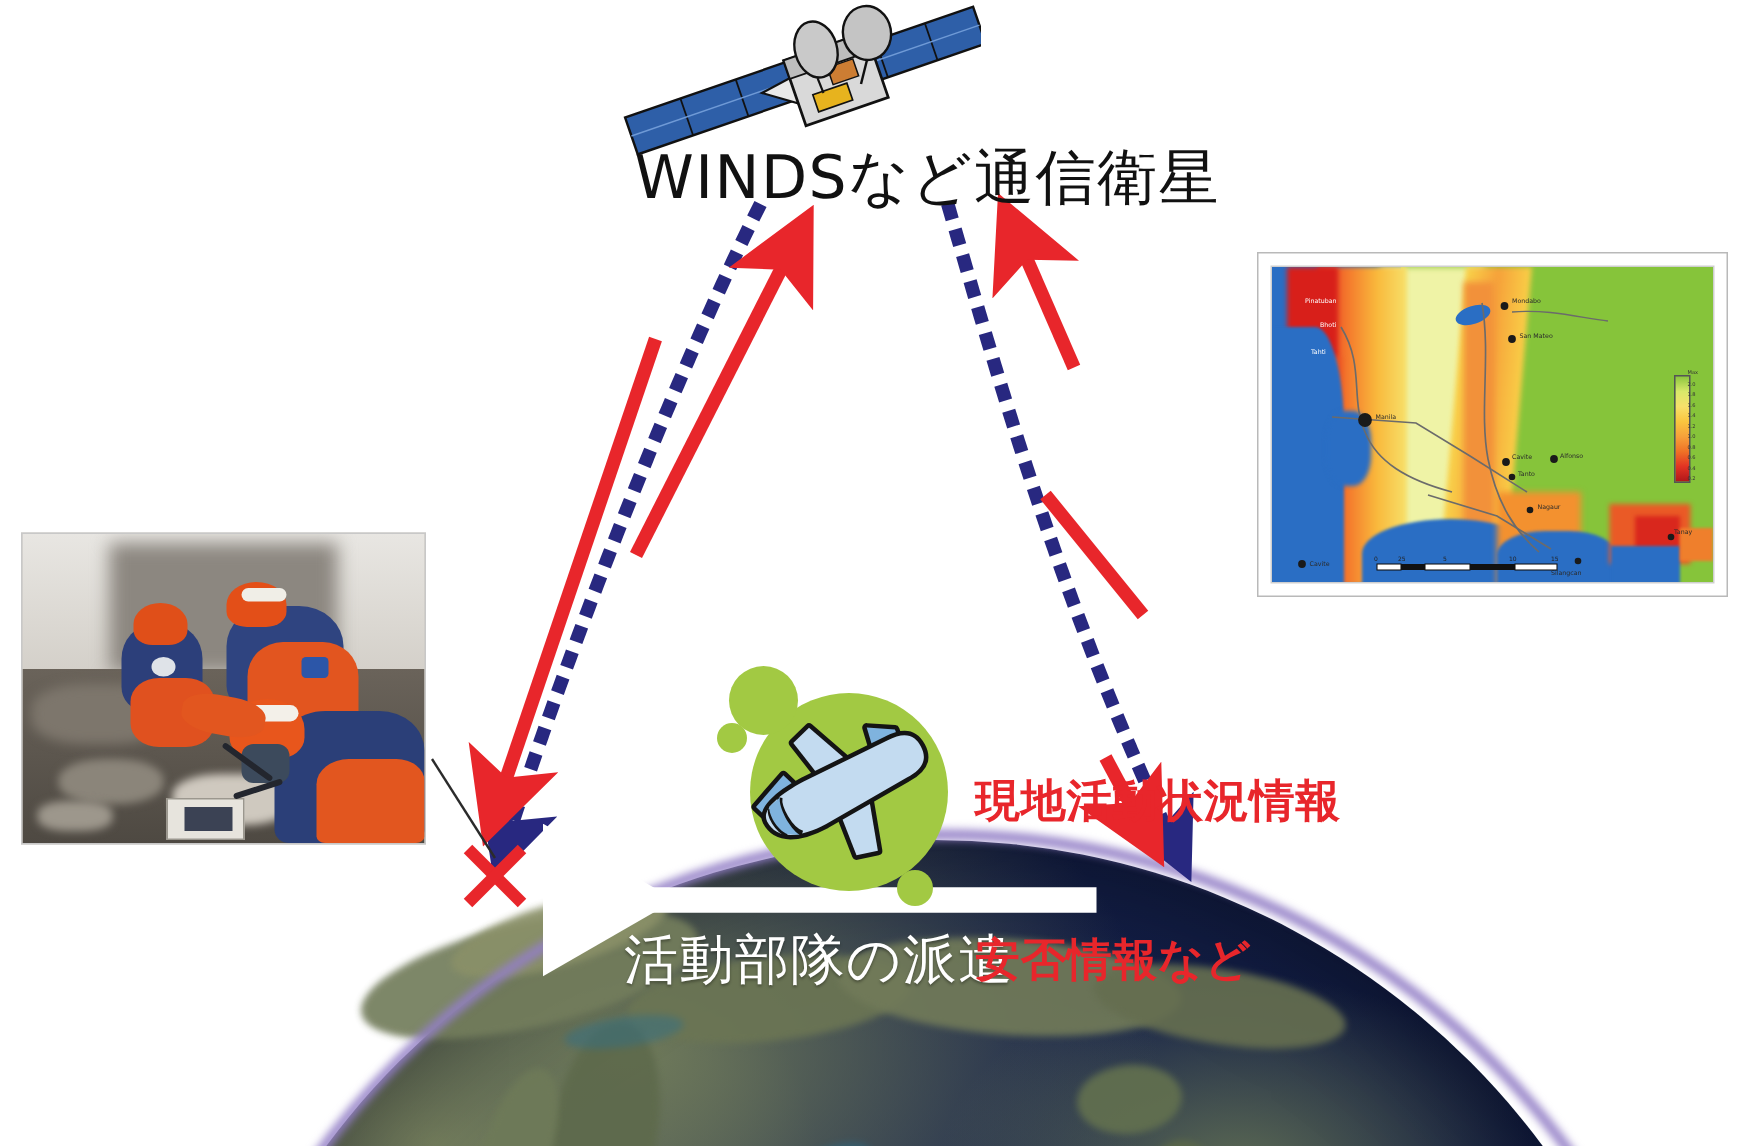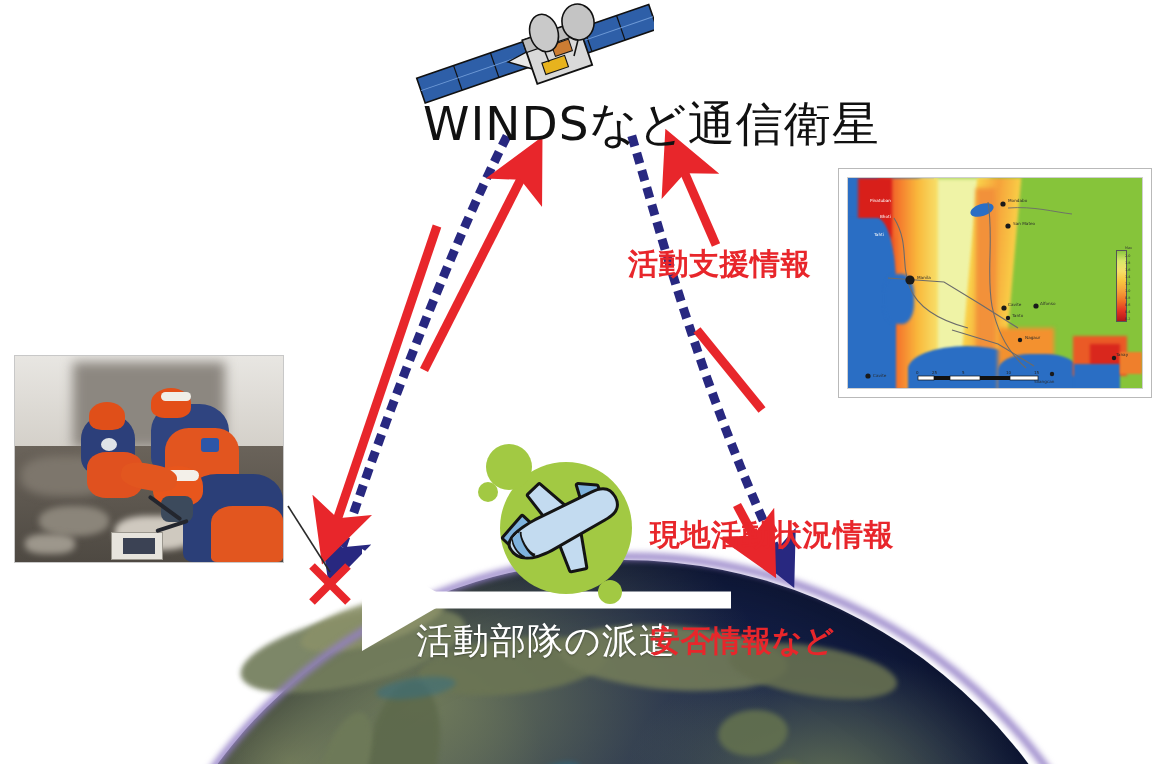--- a/index.html
+++ b/index.html
@@ -38,21 +38,21 @@
 
   .photo-map{
     position:absolute;left:838px;top:168px;width:312px;height:228px;
     background:#ffffff;border:1px solid #b9b9b9;overflow:hidden;
   }
   .map-inner{position:absolute;left:8px;top:8px;right:8px;bottom:8px;background:#fff;border:1px solid #cfcfcf;overflow:hidden;}
 
   
   .lbl{position:absolute;white-space:pre;line-height:1.18;}
   .lbl-sat{
-    left:423px;top:96px;font-size:47px;color:#111;letter-spacing:1px;font-weight:400;
+    left:423px;top:96px;font-size:40px;color:#111;letter-spacing:1px;font-weight:400;
   }
   .lbl-red{color:#e8262b;font-size:30px;font-weight:700;letter-spacing:.5px;}
   .lbl-support{left:628px;top:246px;}
   .lbl-field{left:650px;top:446px;}
   .lbl-dispatch{
     left:416px;top:620px;font-size:36px;color:#ffffff;font-weight:400;letter-spacing:1px;
     text-shadow:0 1px 2px rgba(0,0,0,.35);
   }
 
   
@@ -152,21 +152,20 @@
 
     <ellipse cx="140" cy="33" rx="14" ry="19" fill="#c9c9c9" stroke="#111" stroke-width="1.6" transform="rotate(-16 140 33)"></ellipse>
 
     <ellipse cx="174" cy="22" rx="16" ry="18" fill="#c4c4c4" stroke="#111" stroke-width="1.6" transform="rotate(-10 174 22)"></ellipse>
     <line x1="174" y1="40" x2="170" y2="56" stroke="#111" stroke-width="1.6"></line>
     <line x1="141" y1="52" x2="145" y2="62" stroke="#111" stroke-width="1.4"></line>
   </svg>
 
   <div class="lbl lbl-sat">WINDSなど通信衛星</div>
 
-  <div class="lbl lbl-red lbl-support">活動支援情報</div>
 
   <div class="lbl lbl-dispatch">活動部隊の派遣</div>
 
   <div class="lbl lbl-red lbl-field">
     <div>現地活動状況情報</div>
     <div>安否情報など</div>
   </div>
 
   <div class="photo-rescue">
 

